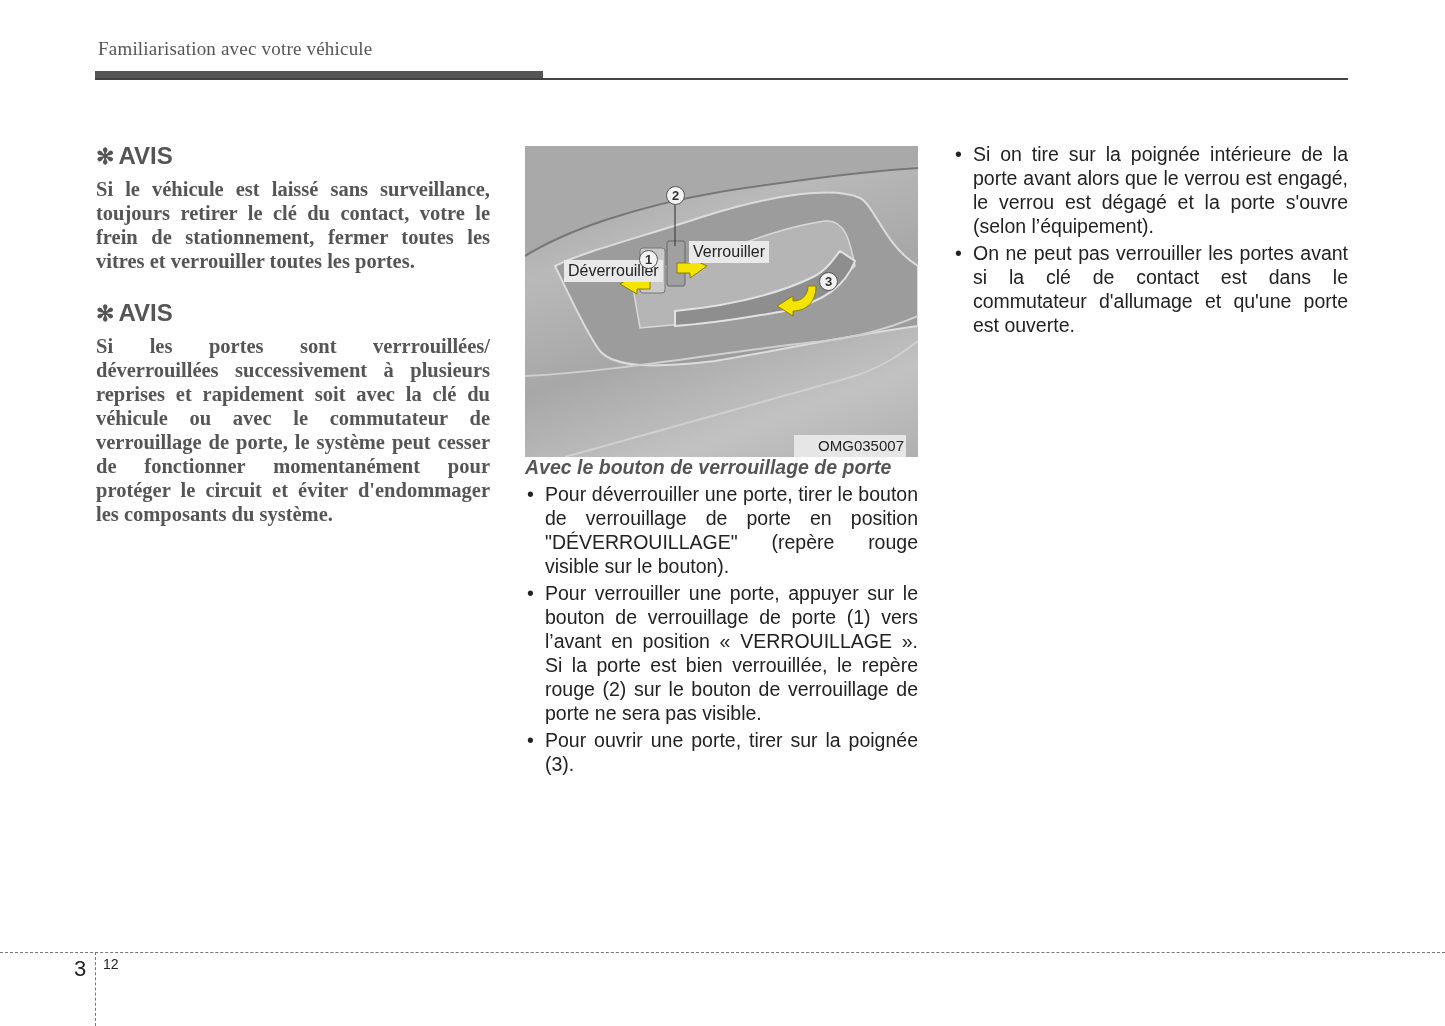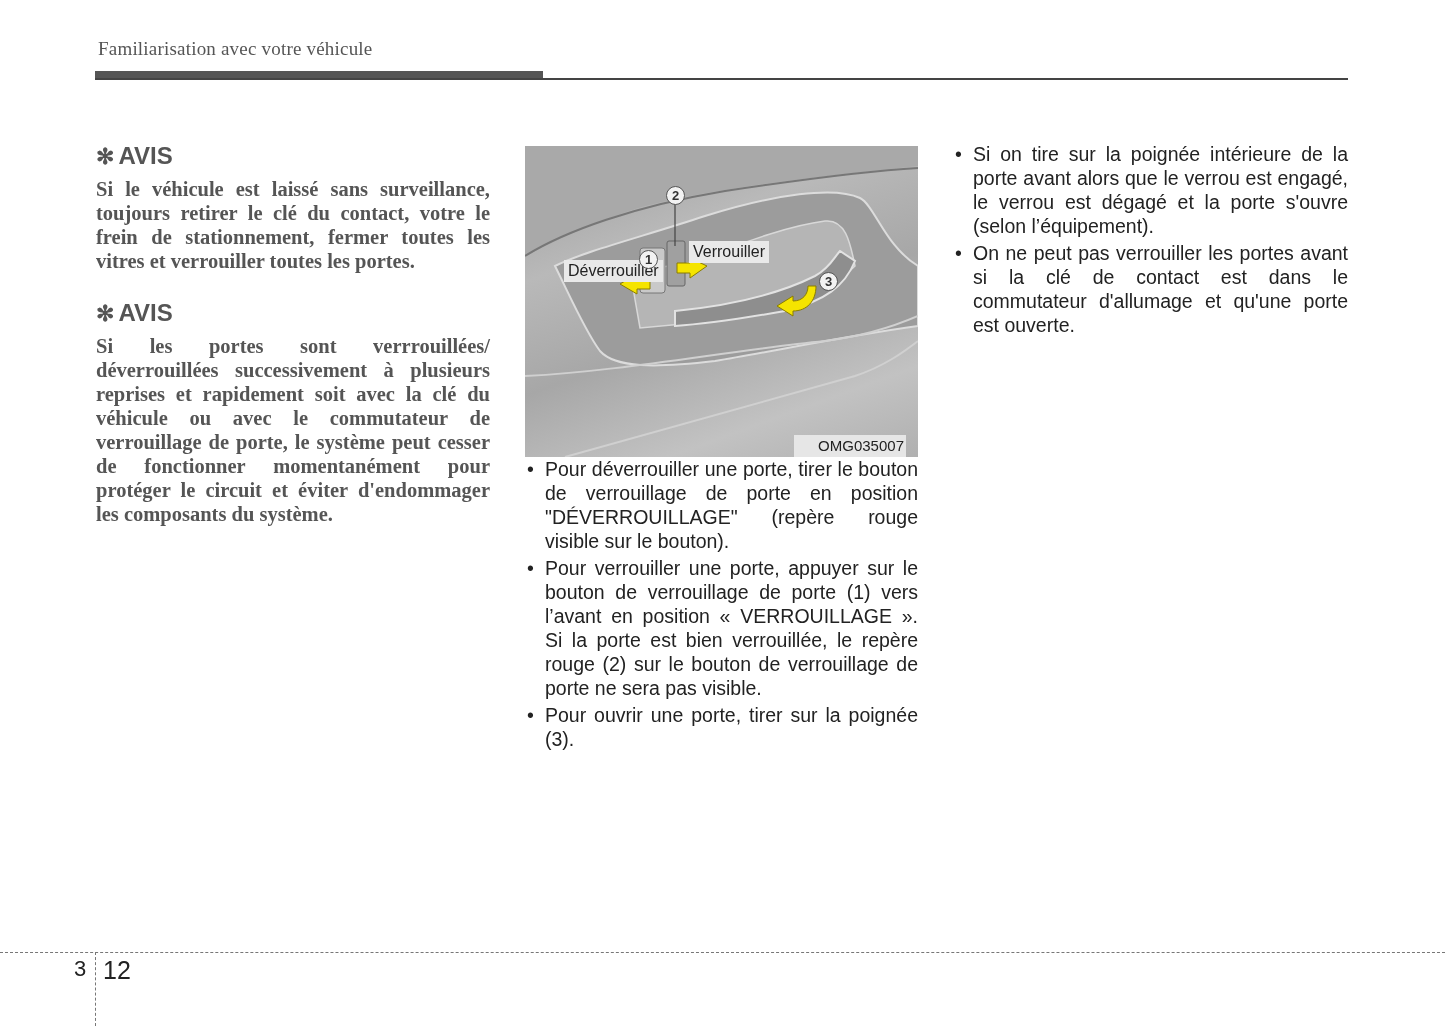--- a/index.html
+++ b/index.html
@@ -80,21 +80,21 @@
     .footer-dash-v {
       position: absolute; left: 95px; top: 952px; width: 0; height: 74px;
       border-left: 1.5px dashed #777;
     }
     .page-chapter {
       position: absolute; left: 74px; top: 956px; font-family: "Liberation Sans", sans-serif;
       font-size: 22px; color: #222;
     }
     .page-number {
       position: absolute; left: 103px; top: 956px; font-family: "Liberation Sans", sans-serif;
-      font-size: 25px; color: #222;
+      font-size: 14px; color: #222;
     }
   </style>
 </head>
 <body>
 
 <div class="header-title">Familiarisation avec votre véhicule</div>
 <div class="header-bar-thick"></div>
 <div class="header-bar-thin"></div>
 
 <div class="col-left">
@@ -138,20 +138,21 @@
       <path d="M252 160 L268 150 L268 155 C278 155 283 148 283 140 L291 140 C291 155 282 165 268 165 L268 170 Z" fill="#f5e400" stroke="#8a7d00" stroke-width="1"></path>
     </svg>
     <div class="fig-label" style="left:1px; top:114px;margin-left:38px;">Déverrouiller</div>
     <div class="fig-label" style="left:164px; top:95px;">Verrouiller</div>
     <div class="callout" style="left:114px; top:104px;">1</div>
     <div class="callout" style="left:141px; top:40px;">2</div>
     <div class="callout" style="left:294px; top:126px;">3</div>
     <div class="fig-code">OMG035007</div>
   </div>
 
+  <div class="section-sub">Avec le bouton de verrouillage de porte</div>
   <ul class="bullets">
     <li><span class="dot">•</span><span>Pour déverrouiller une porte, tirer le bouton de verrouillage de porte en position "DÉVERROUILLAGE" (repère rouge visible sur le bouton).</span></li>
     <li><span class="dot">•</span><span>Pour verrouiller une porte, appuyer sur le bouton de verrouillage de porte (1) vers l’avant en position « VERROUILLAGE ». Si la porte est bien verrouillée, le repère rouge (2) sur le bouton de verrouillage de porte ne sera pas visible.</span></li>
     <li><span class="dot">•</span><span>Pour ouvrir une porte, tirer sur la poignée (3).</span></li>
   </ul>
 </div>
 
 <div class="col-right">
   <ul class="bullets">
     <li><span class="dot">•</span><span>Si on tire sur la poignée intérieure de la porte avant alors que le verrou est engagé, le verrou est dégagé et la porte s'ouvre (selon l’équipement).</span></li>

